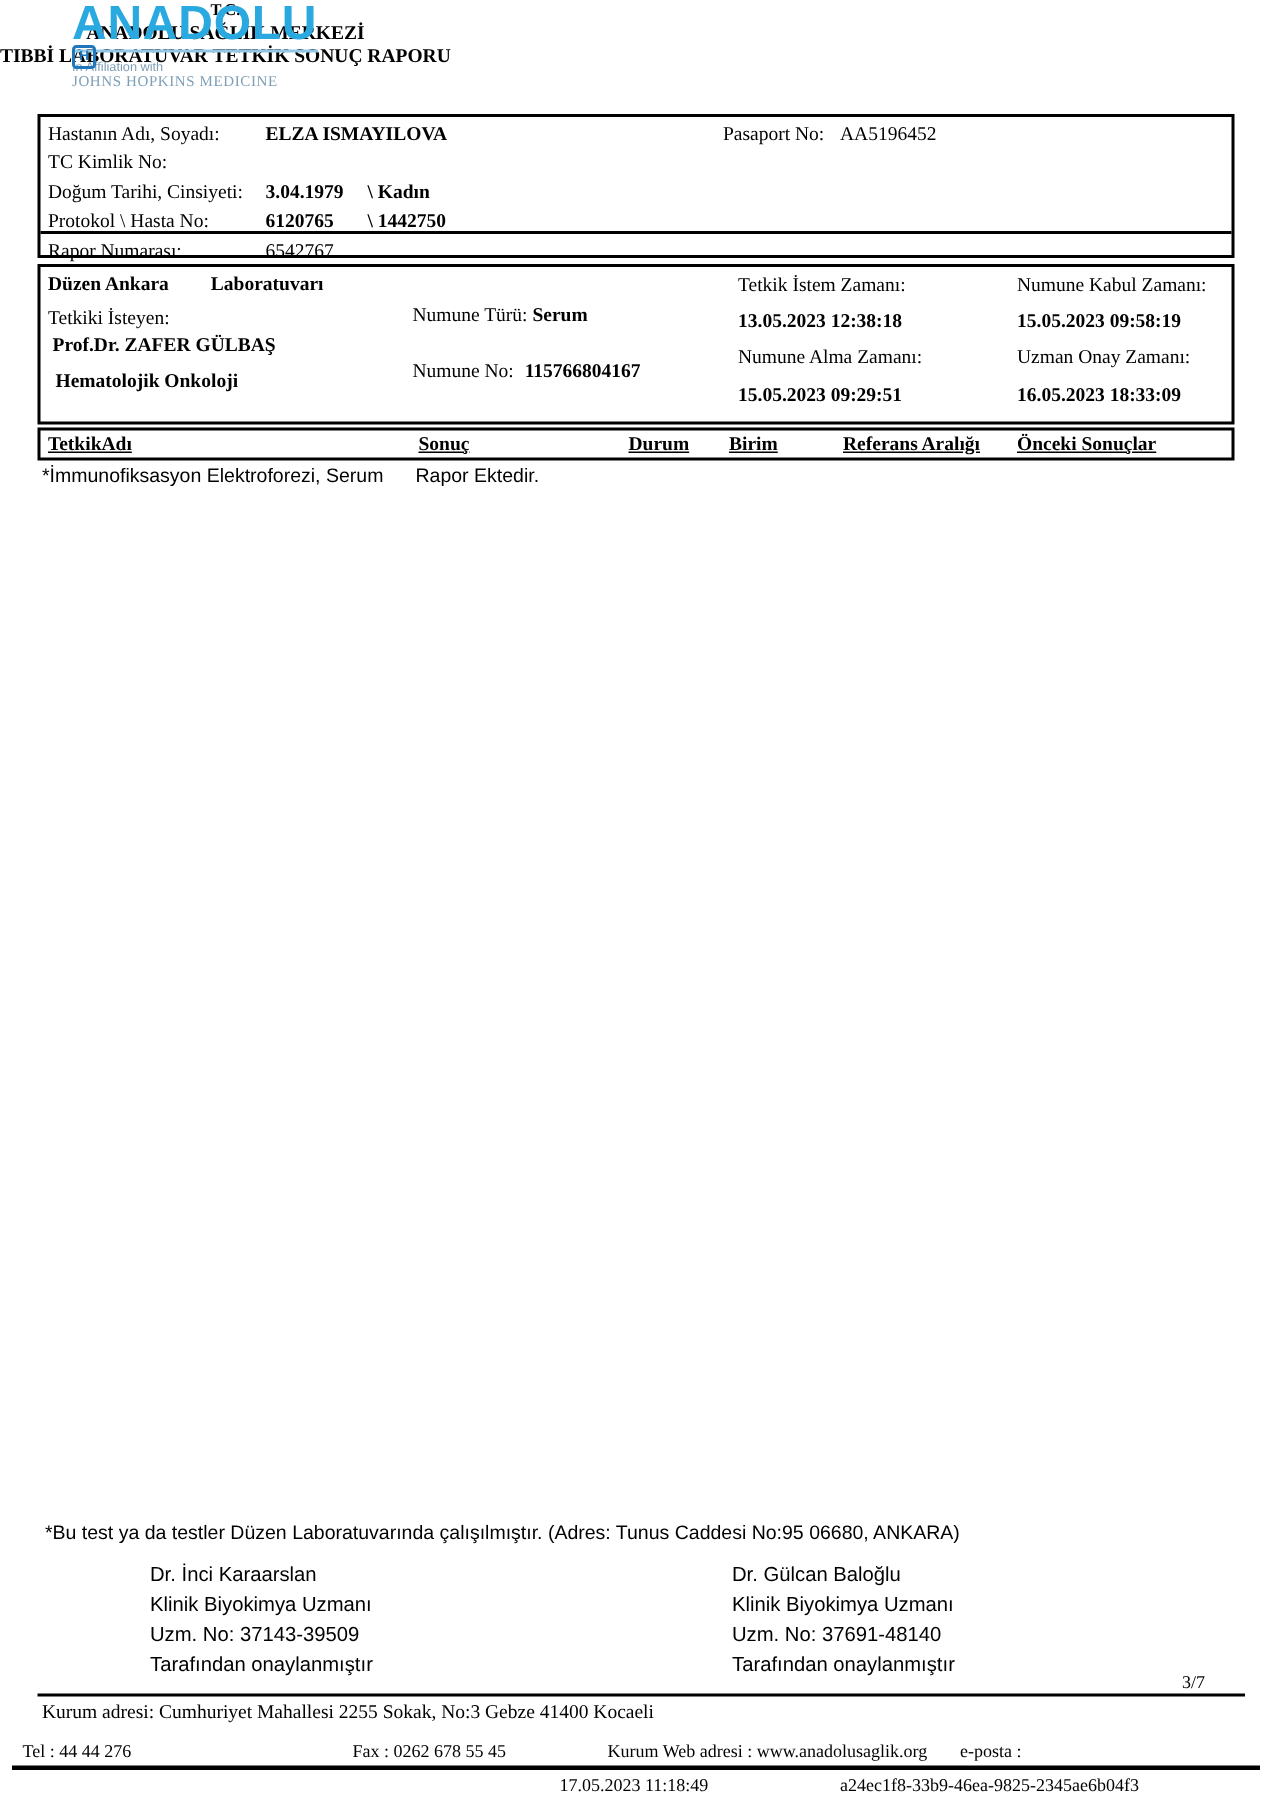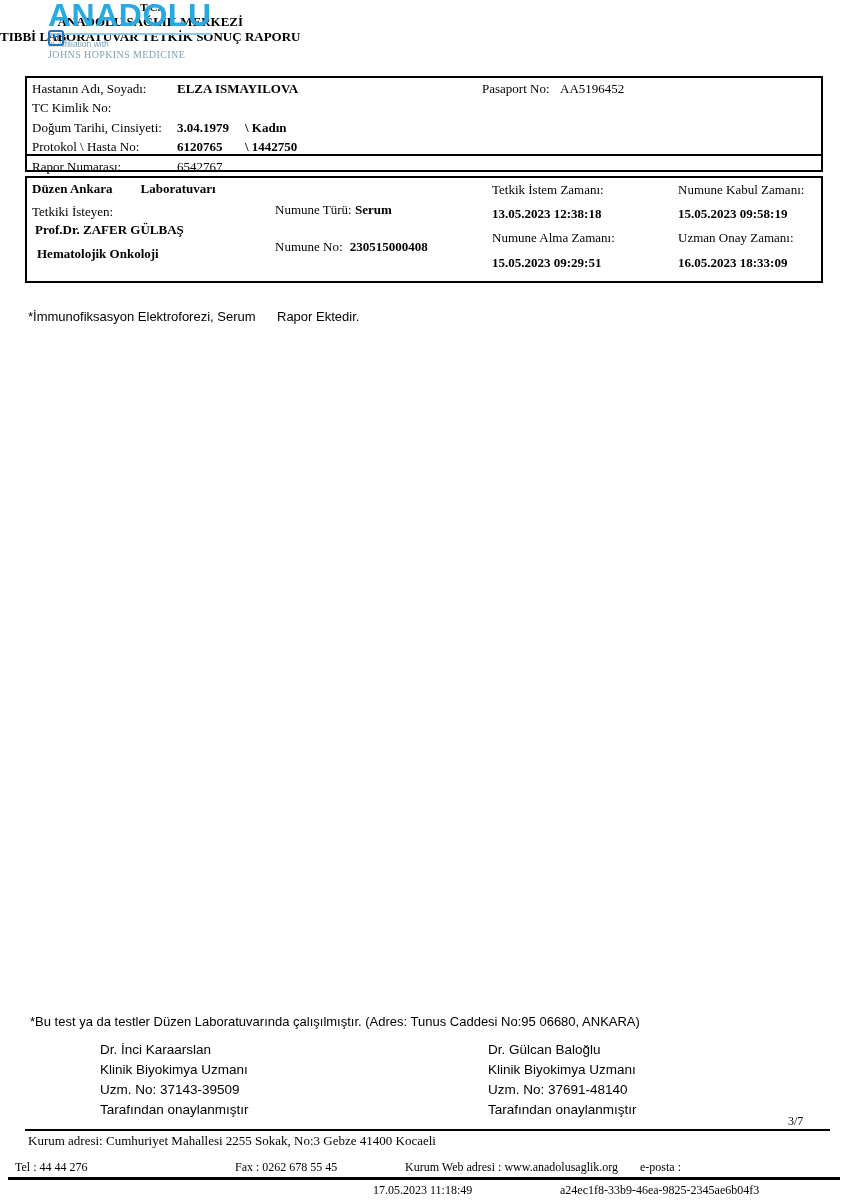--- a/index.html
+++ b/index.html
@@ -92,34 +92,42 @@
     <div class="abs f13" style="left:5px; top:26px;">Tetkiki İsteyen:</div>
     <div class="abs f13 b" style="left:8px; top:44px;">Prof.Dr. ZAFER GÜLBAŞ</div>
     <div class="abs f13 b" style="left:10px; top:68px;">Hematolojik Onkoloji</div>
 
     <div class="abs f13" style="left:248px; top:24px;">
       <span>Numune Türü:</span>
       <span class="b">Serum</span>
     </div>
     <div class="abs f13" style="left:248px; top:61px;">
       <span>Numune No:</span>
-      <span class="b" style="margin-left:4px;">230515000408</span>
+      <span class="b" style="margin-left:4px;">115766804167</span>
     </div>
 
     <div class="abs f13" style="left:465px; top:4px;">Tetkik İstem Zamanı:</div>
     <div class="abs f13 b" style="left:465px; top:28px;">13.05.2023 12:38:18</div>
     <div class="abs f13" style="left:465px; top:52px;">Numune Alma Zamanı:</div>
     <div class="abs f13 b" style="left:465px; top:77px;">15.05.2023 09:29:51</div>
 
     <div class="abs f13" style="left:651px; top:4px;">Numune Kabul Zamanı:</div>
     <div class="abs f13 b" style="left:651px; top:28px;">15.05.2023 09:58:19</div>
     <div class="abs f13" style="left:651px; top:52px;">Uzman Onay Zamanı:</div>
     <div class="abs f13 b" style="left:651px; top:77px;">16.05.2023 18:33:09</div>
   </div>
 
+  <div class="box" style="left:25px; top:285px; width:798px; height:22px;">
+    <div class="abs f13 b uline" style="left:5px; top:1px;">TetkikAdı</div>
+    <div class="abs f13 b uline" style="left:252px; top:1px;">Sonuç</div>
+    <div class="abs f13 b uline" style="left:392px; top:1px;">Durum</div>
+    <div class="abs f13 b uline" style="left:459px; top:1px;">Birim</div>
+    <div class="abs f13 b uline" style="left:535px; top:1px;">Referans Aralığı</div>
+    <div class="abs f13 b uline" style="left:651px; top:1px;">Önceki Sonuçlar</div>
+  </div>
 
   <div>
     <div class="abs sans f13" style="left:28px; top:309px;">*İmmunofiksasyon Elektroforezi, Serum</div>
     <div class="abs sans f13" style="left:277px; top:309px;">Rapor Ektedir.</div>
   </div>
 
   <div class="abs sans" style="left:30px; top:1014px; font-size:13px;">*Bu test ya da testler Düzen Laboratuvarında çalışılmıştır. (Adres: Tunus Caddesi No:95 06680, ANKARA)</div>
 
   <div class="abs sig" style="left:100px; top:1040px;">
     <div>Dr. İnci Karaarslan</div>

